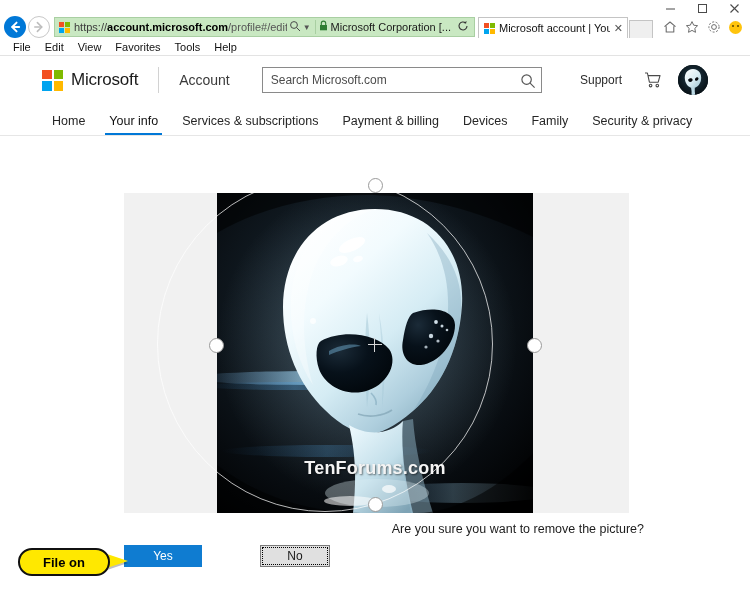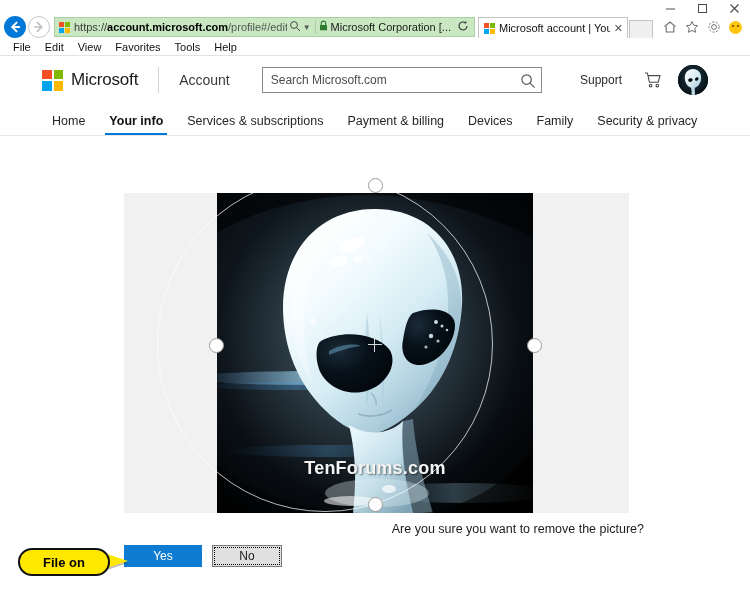--- a/index.html
+++ b/index.html
@@ -276,21 +276,21 @@
     height: 32px;
     border-bottom: 1px solid #e6e6e6;
   }
   .navtab {
     font-size: 12.5px;
     color: #262626;
     padding: 0 12px 7px 12px;
     position: relative;
     white-space: nowrap;
   }
-  .navtab.active { font-weight: bold; color: #111; }
+  .navtab.active { font-weight: normal; color: #111; }
   .navtab.active::after {
     content: "";
     position: absolute;
     left: 8px; right: 8px; bottom: 0;
     height: 2px;
     background: #0078d7;
   }
 
   
   .editor-area {
@@ -365,21 +365,21 @@
     position: absolute;
     left: 124px; top: 336px;
     width: 520px;
   }
   .confirm-text {
     font-size: 12.5px;
     color: #1c1c1c;
     margin-bottom: 9px;
     text-align: right;
   }
-  .confirm-buttons { display: flex; align-items: center; }
+  .confirm-buttons { display: flex; align-items: center; gap: 48px; }
   .btn-yes {
     width: 78px; height: 22px;
     background: #0f7cd1;
     border: none;
     color: #ffffff;
     font-family: "Liberation Sans", sans-serif;
     font-size: 12px;
     cursor: pointer;
     display: flex; align-items: center; justify-content: center;
   }

